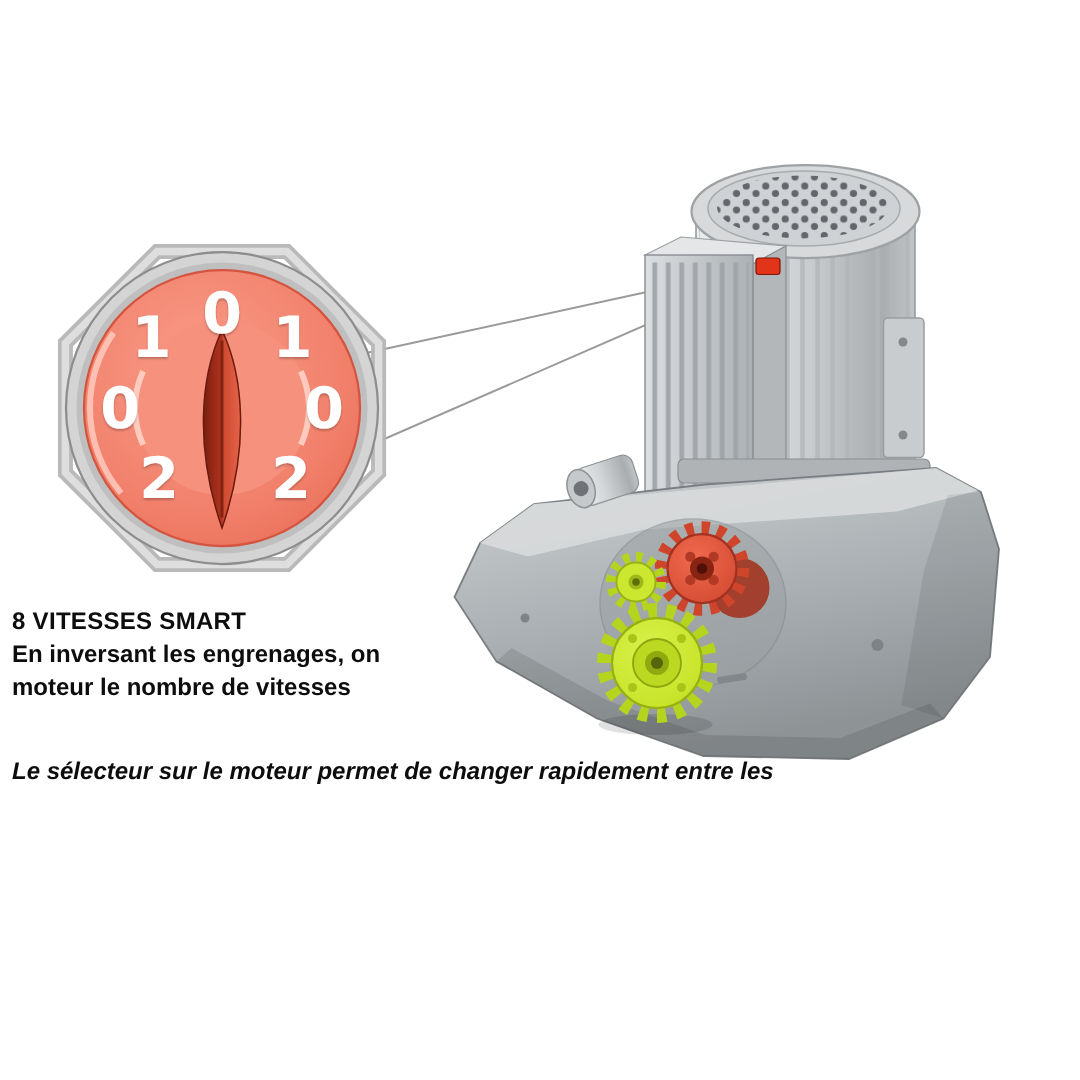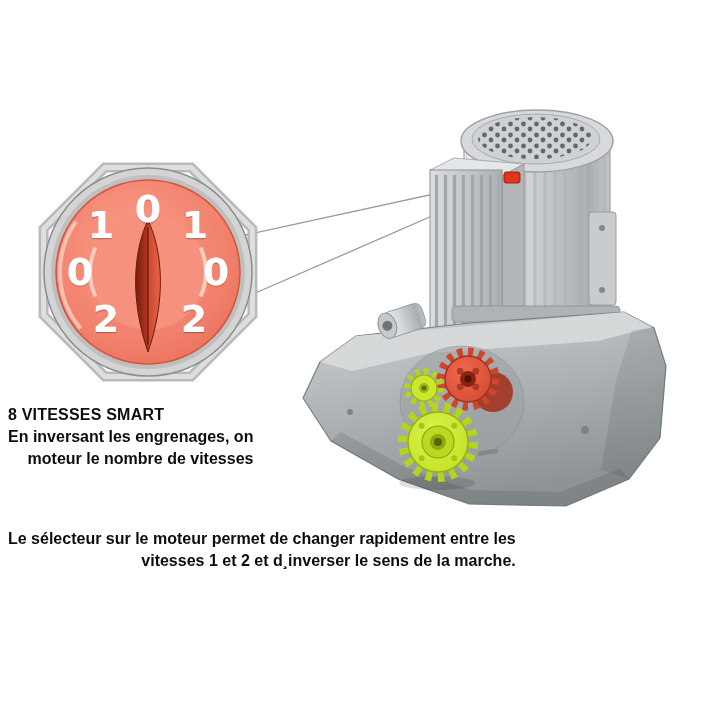--- a/index.html
+++ b/index.html
@@ -3,23 +3,23 @@
 <meta charset="utf-8">
 <style>
   html,body{margin:0;padding:0;background:#fff;}
   .canvas{
     position:relative;width:720px;height:718px;background:#ffffff;overflow:hidden;
     font-family:"Liberation Sans",sans-serif;
   }
   .diagram-svg{position:absolute;left:0;top:0;width:720px;height:720px;}
   .textblock{position:absolute;left:8px;color:#0d0d0d;}
   #block1{top:404px;}
-  #block2{top:528px;}
+  #block2{top:504px;font-style:italic;}
   .heading{font-weight:700;font-size:16px;line-height:22px;letter-spacing:.2px;}
-  .line{font-weight:700;font-size:16px;line-height:22px;text-align:right;}
+  .line{font-weight:700;font-size:16px;line-height:22px;}
   text.dialnum{
     font-family:"DejaVu Sans",sans-serif;font-size:38px;font-weight:bold;
     fill:#ffffff;text-anchor:middle;
   }
 </style>
 </head>
 <body>
 
 <div class="canvas">
 
@@ -187,16 +187,15 @@
   </svg>
 
   <div id="block1" class="textblock">
     <div class="heading">8 VITESSES SMART</div>
     <div class="line">En inversant les engrenages, on</div>
     <div class="line">moteur le nombre de vitesses</div>
   </div>
 
   <div id="block2" class="textblock">
     <div class="line">Le sélecteur sur le moteur permet de changer rapidement entre les</div>
-    <div class="line">vitesses 1 et 2 et d¸inverser le sens de la marche.</div>
   </div>
 
 </div>
 
 </body></html>

